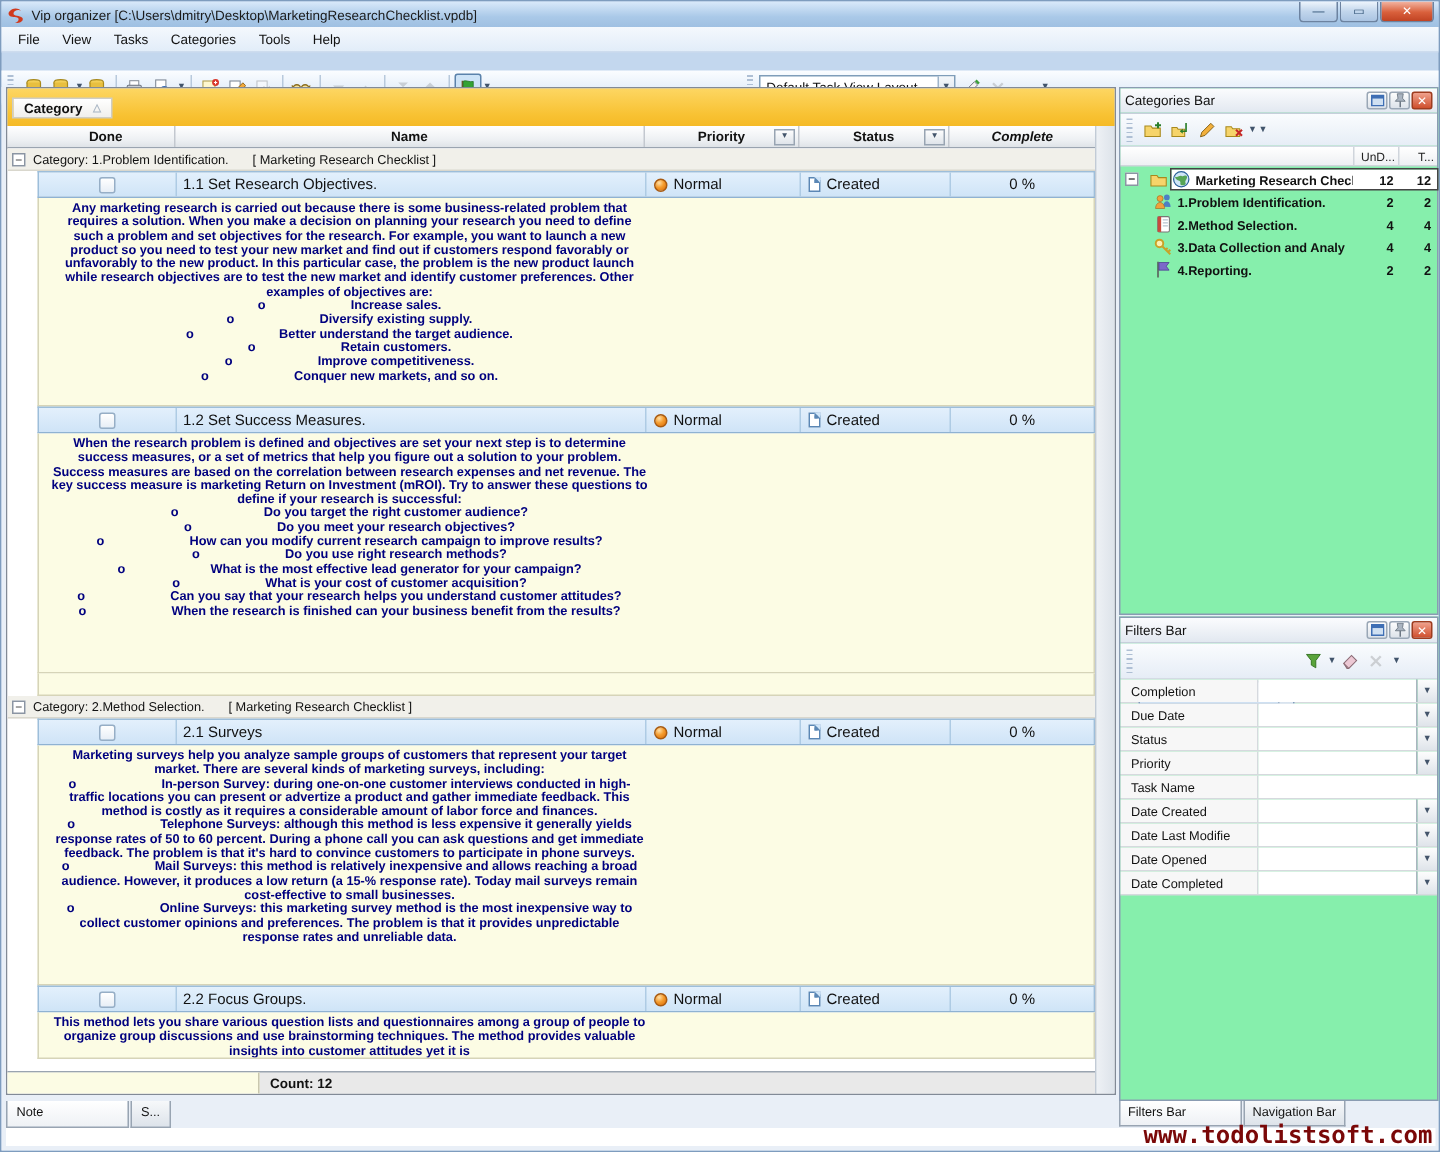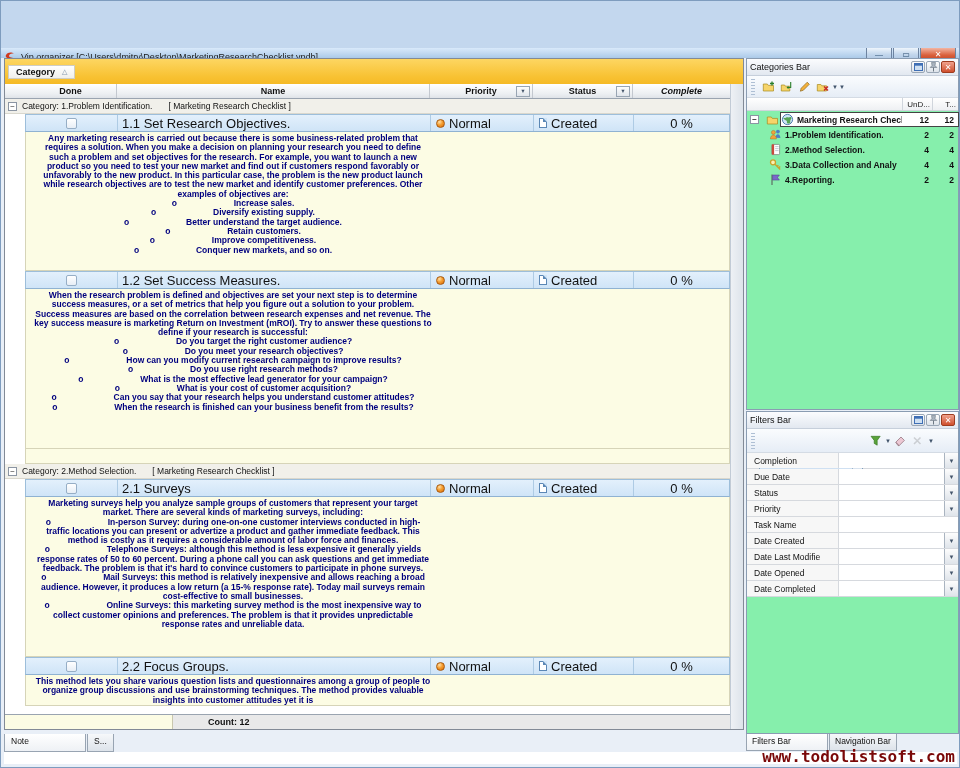--- a/index.html
+++ b/index.html
@@ -2,21 +2,21 @@
 <html><head>
 <meta charset="utf-8">
 <style>
   * { box-sizing: border-box; margin: 0; padding: 0; }
   html,body { width:960px; height:768px; overflow:hidden; }
   body { font-family:"Liberation Sans", sans-serif; font-size:9px; color:#111; background:#fff; position:relative; }
 
   .window { position:absolute; inset:0; background:#c3d7ee; border:1px solid #7e9cbe; }
 
   
-  .titlebar { height:17px; display:flex; align-items:center; background:linear-gradient(#d9e9fa,#aac9e8 60%,#9fc0e2); padding:0 4px; position:relative;margin-top:47px; }
+  .titlebar { height:17px; display:flex; align-items:center; background:linear-gradient(#d9e9fa,#aac9e8 60%,#9fc0e2); padding:0 4px; position:relative; }
   .app-icon { width:12px; height:12px; margin-right:4px; display:inline-flex; }
   .title-text { font-size:9px; color:#1b1b1b; white-space:nowrap; }
   .winbtns { position:absolute; right:3px; top:0; display:flex; }
   .winbtn { width:26px; height:14px; border:1px solid #6d83a0; border-top:none; border-radius:0 0 3px 3px; background:linear-gradient(#eef5fc,#c2d6ec 50%,#aac4e2); display:flex; align-items:center; justify-content:center; color:#274a6d; font-size:8px; margin-left:1px; }
   .winbtn.close { width:36px; background:linear-gradient(#f3b5a2,#d9603c 55%,#c14323); color:#fff; }
 
   
   .menubar { height:17px; background:linear-gradient(#f4f8fd,#e2edf9); display:flex; align-items:center; border-bottom:1px solid #cddcee; padding-left:4px; }
   .menu-item { padding:2px 8px 2px 7px; cursor:default; }
   .toolbar { height:23px; background:linear-gradient(#fbfdff,#dcE9f8 80%,#cfe0f3); display:flex; align-items:center; border-bottom:1px solid #b9cde4; padding:0 2px;margin-top:12px; }
@@ -50,38 +50,38 @@
   .h-pri  { width:103px; }
   .h-status { width:100px; }
   .h-comp { width:97px; border-right:none;font-style:italic; }
   .filt-btn { position:absolute; right:2px; top:1.5px; width:14px; height:11px; border:1px solid #98a4b2; background:linear-gradient(#fdfdfd,#dfe4ea); display:flex; align-items:center; justify-content:center; font-size:5.5px; color:#44556b; font-weight:normal; }
 
   .gridbody { flex:1; min-height:0; overflow:hidden; background:#fff; }
   .group-row { height:15px; display:flex; align-items:center; background:#f1f0ea; border-bottom:1px solid #d9d7cd; padding-left:3px; font-size:8.5px; }
   .expand-box { width:9px; height:9px; border:1px solid #8b95a3; background:#fff; display:inline-flex; align-items:center; justify-content:center; font-size:8px; line-height:7px; color:#333; margin-right:5px; }
   .group-collection { margin-left:16px; }
   .task-row { height:18px; margin-left:20px; width:705px; display:flex; background:linear-gradient(#e3f0fc,#cfe4f7); border:1px solid #9dbeda; border-bottom-color:#8fb2d2; }
-  .cell { display:flex; align-items:center; border-right:1px solid #aecbe4; font-size:13px; }
+  .cell { display:flex; align-items:center; border-right:1px solid #aecbe4; font-size:10px; }
   .c-done { width:92px; justify-content:center; }
   .c-name { width:313px; padding-left:4px; }
   .c-pri { width:103px; padding-left:5px; gap:4px; }
   .c-status { width:100px; padding-left:5px; gap:4px; }
   .c-comp { width:95px; justify-content:center; border-right:none; }
   .cb { width:11px; height:11px; border:1px solid #96aec6; border-radius:2px; background:linear-gradient(#ffffff,#e7eef6); }
   .orb { width:9px; height:9px; border-radius:50%; background:radial-gradient(circle at 35% 28%, #ffe0a8 0%, #f59d2f 45%, #d86a07 100%); border:1px solid #a85a10; }
   .page { width:8px; height:10px; background:#fff; border:1px solid #5b87b5; position:relative; }
   .page::after { content:""; position:absolute; right:-1px; top:-1px; border:2.5px solid; border-color:#cfe4f7 #cfe4f7 #5b87b5 #5b87b5; }
 
   .note-block { margin-left:20px; width:705px; background:#fcfce4; border:1px solid #d6d4b8; border-top:none; overflow:hidden; padding:2px 0 0 8px; }
   .note-text { width:398px; color:#00007f; font-weight:bold; font-size:8.5px; line-height:9.3px; white-space:pre-wrap; tab-size:62px; -moz-tab-size:62px; }
   .note-block.blank { height:15px; }
 
   .count-row { height:15px; display:flex; align-items:center; background:#e9e9e9; border-top:1px solid #9aa4b0; font-weight:bold; font-size:9px; }
   .count-yellow { width:168px; height:100%; background:#fcfce4; border-right:1px solid #c9c7ae; }
-  .count-label { padding-left:7px;margin-left:28px; }
+  .count-label { padding-left:7px; }
 
   .note-tabs { position:absolute; left:3px; top:676px; height:18px; display:flex; }
   .ntab { border:1px solid #98a4b2; border-top:none; background:linear-gradient(#f6f8fa,#dde3ea); padding:2px 6px; font-size:8.5px; margin-right:1px; }
   .ntab.active { width:82px; background:linear-gradient(#ffffff,#eef1f5); }
   .bottom-white { position:absolute; left:3px; right:2px; top:694px; bottom:3px; background:#fff; }
 
   
   .rightbar { position:absolute; left:745px; top:0; width:213px; height:676px; }
   .panel { position:absolute; left:0; width:213px; background:#86efac; border:1px solid #8a9cb2; }
   .panel.categories { top:0; height:352px; }

